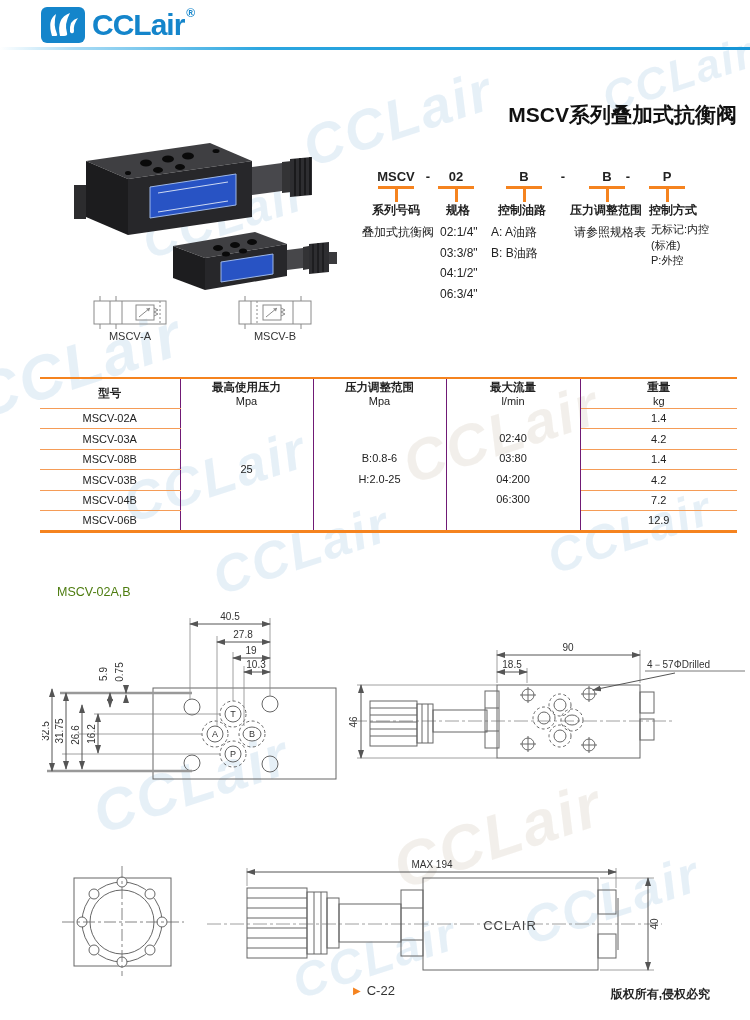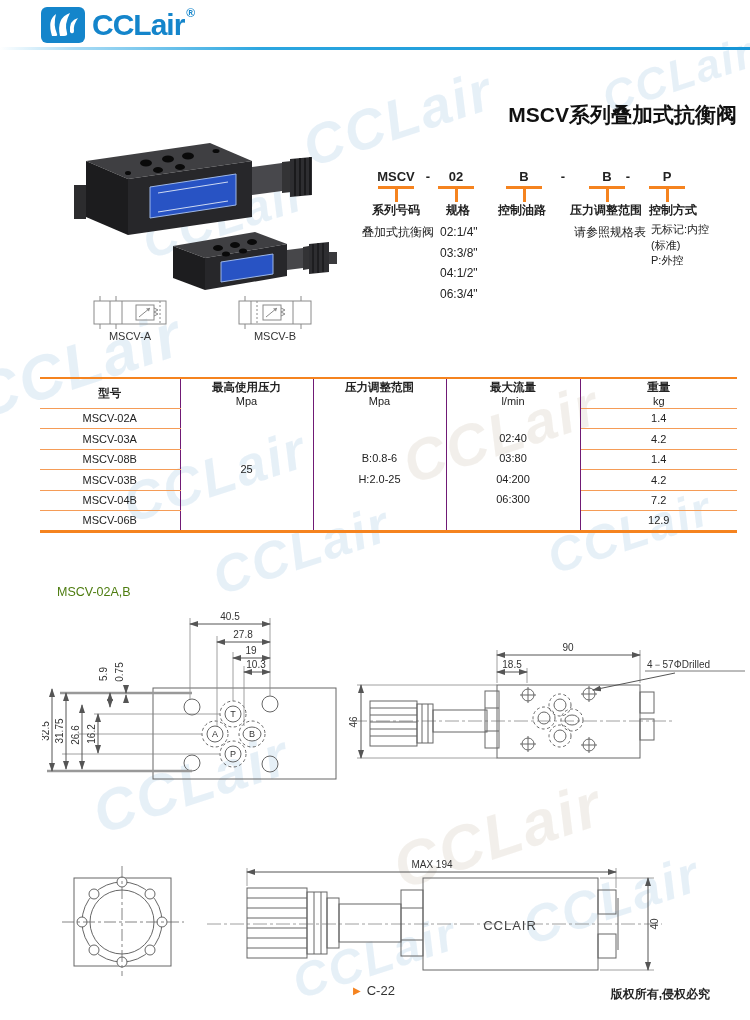--- a/index.html
+++ b/index.html
@@ -211,20 +211,24 @@
     <div class="field-label" style="left:614px;width:118px;">控制方式</div>
 
     <div class="field-lines fl-center" style="left:338px;width:120px;">
       <div>叠加式抗衡阀</div>
     </div>
     <div class="field-lines" style="left:440px;width:80px;">
       <div>02:1/4"</div>
       <div>03:3/8"</div>
       <div>04:1/2"</div>
       <div>06:3/4"</div>
+    </div>
+    <div class="field-lines" style="left:491px;width:100px;">
+      <div>A:  A油路</div>
+      <div>B:  B油路</div>
     </div>
     <div class="field-lines" style="left:574px;width:110px;">
       <div>请参照规格表</div>
     </div>
     <div class="field-lines fl-tight" style="left:651px;width:95px;font-size:11px;">
       <div>无标记:内控</div>
       <div>(标准)</div>
       <div>P:外控</div>
     </div>
 

